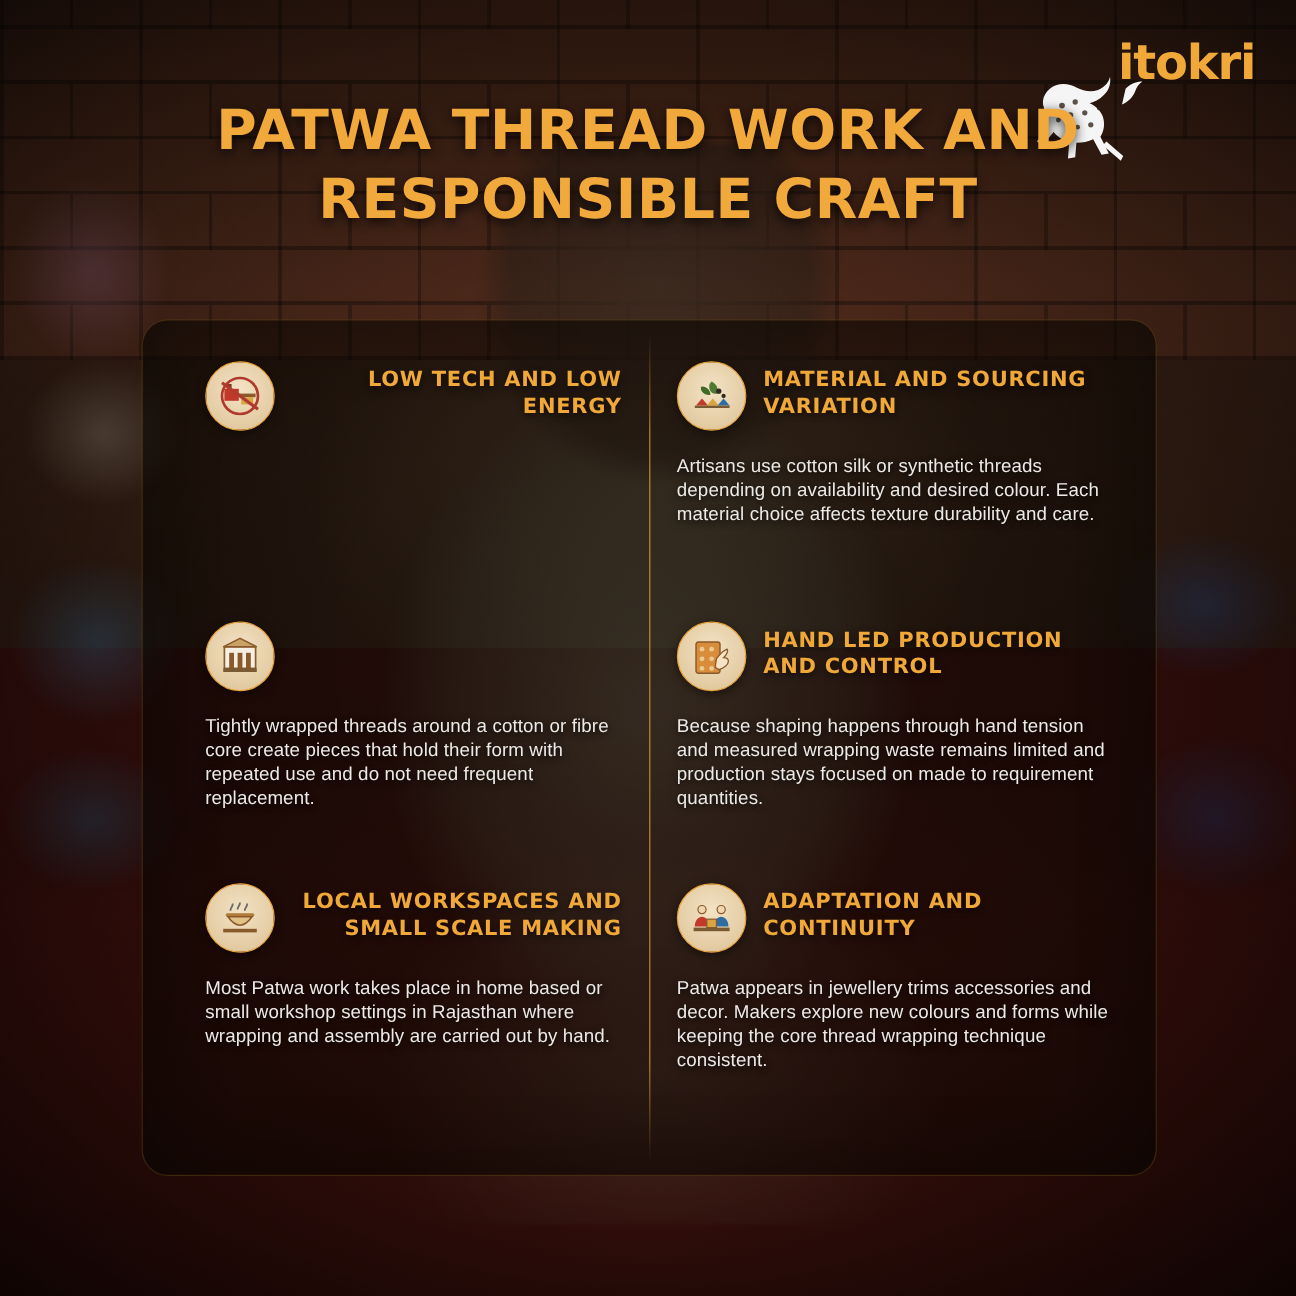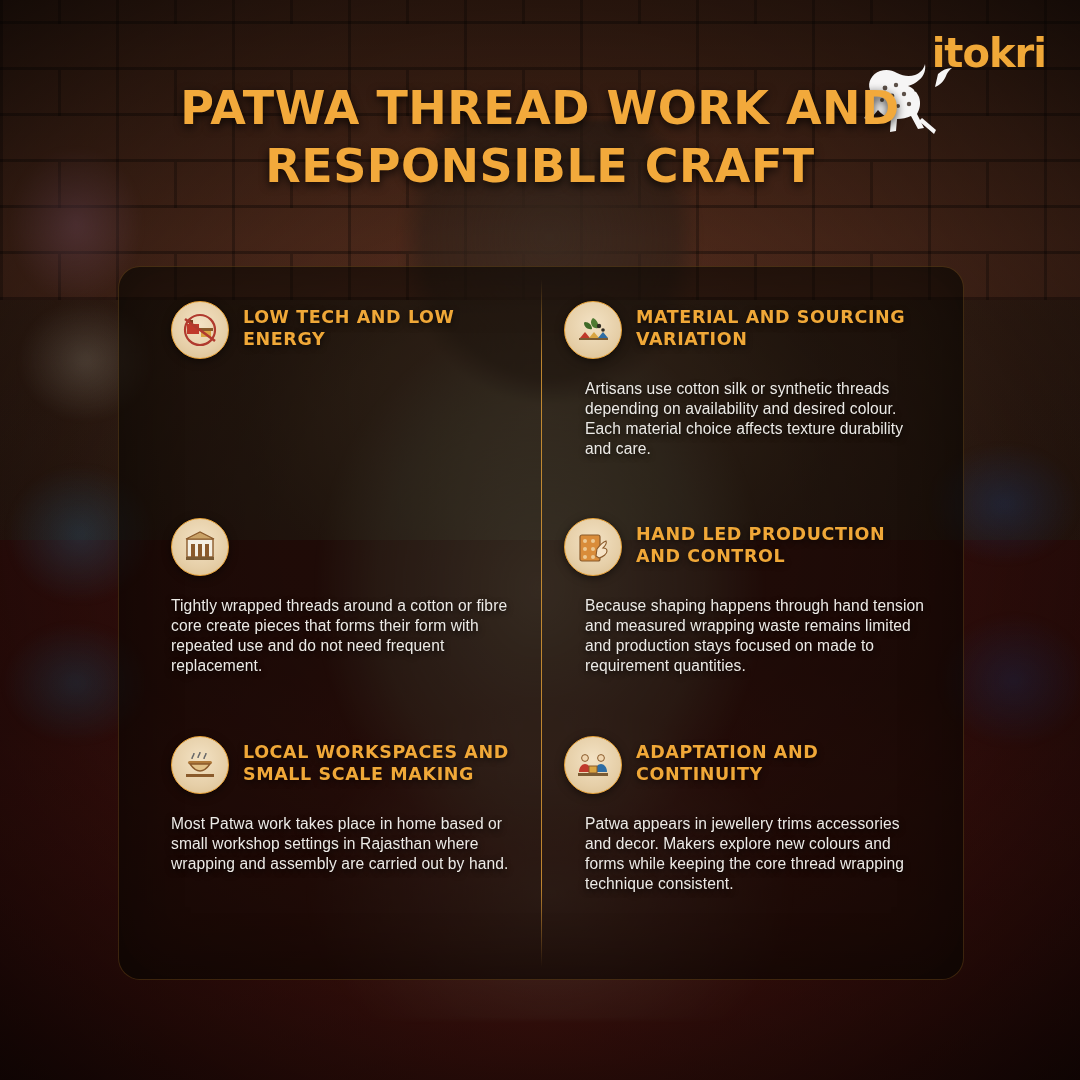--- a/index.html
+++ b/index.html
@@ -187,22 +187,22 @@
   }
   .cell-body {
     margin-top: 16px;
     color: #eceae6;
     font-size: 15.6px;
     line-height: 1.28;
     letter-spacing: 0.1px;
     text-shadow: 0 2px 6px rgba(0,0,0,0.8);
     max-width: 375px;
   }
-  .cell.right .cell-body { max-width: 370px; margin-left: 21px; }
-  .cell.left .cell-head { padding-left: 14px; }
+  .cell.right .cell-body { max-width: 370px; }
+  .cell.left .cell-head { padding-left: 14px; text-align: right; }
   .cell.left .cell-body { padding-left: 14px; }
 </style>
 </head>
 <body>
 
 <div class="poster">
 
   <div class="bg">
     <div class="bg-bricks"></div>
     <div class="bg-carpet"></div>
@@ -282,21 +282,21 @@
             <svg width="40" height="40" viewBox="0 0 40 40">
               <rect x="7" y="12" width="26" height="18" fill="#f4efe2" stroke="#8a5a2b" stroke-width="1.4"></rect>
               <path d="M6 12 L20 5 L34 12z" fill="#c9a267" stroke="#8a5a2b" stroke-width="1.2"></path>
               <rect x="11" y="17" width="4" height="13" fill="#8a5a2b"></rect>
               <rect x="18" y="17" width="4" height="13" fill="#8a5a2b"></rect>
               <rect x="25" y="17" width="4" height="13" fill="#8a5a2b"></rect>
               <rect x="6" y="30" width="28" height="3" fill="#7a5a32"></rect>
             </svg>
           </div>
         </div>
-        <div class="cell-body">Tightly wrapped threads around a cotton or fibre core create pieces that forms their form with repeated use and do not need frequent replacement.</div>
+        <div class="cell-body">Tightly wrapped threads around a cotton or fibre core create pieces that hold their form with repeated use and do not need frequent replacement.</div>
       </div>
 
       <div class="cell right">
         <div class="cell-head">
           <div class="badge">
             <svg width="40" height="40" viewBox="0 0 40 40">
               <rect x="7" y="8" width="20" height="26" rx="2" fill="#d98c3a" stroke="#8a5a2b" stroke-width="1.2"></rect>
               <g fill="#f2d9a8" opacity="0.8">
                 <circle cx="12" cy="14" r="2"></circle>
                   <circle cx="20" cy="14" r="2"></circle>

